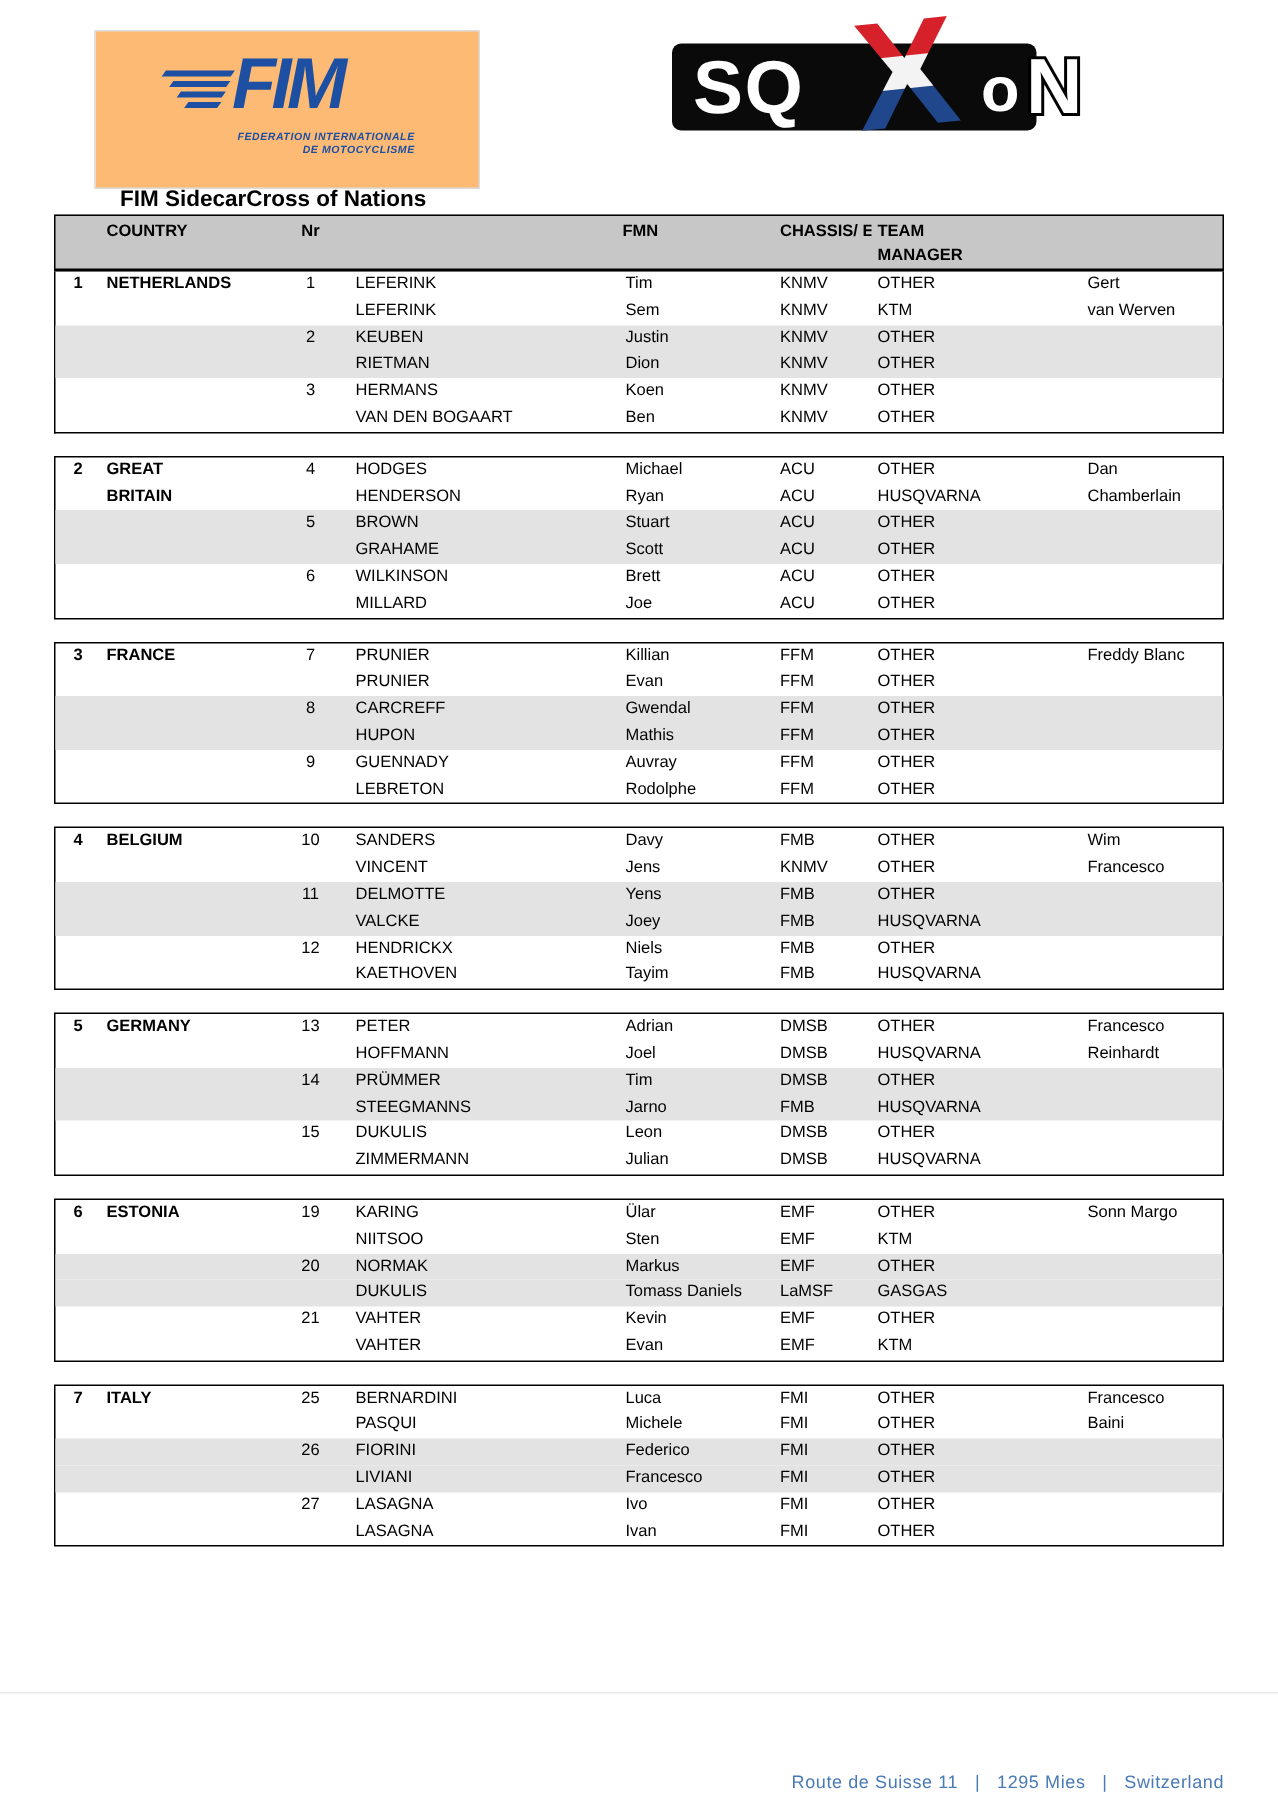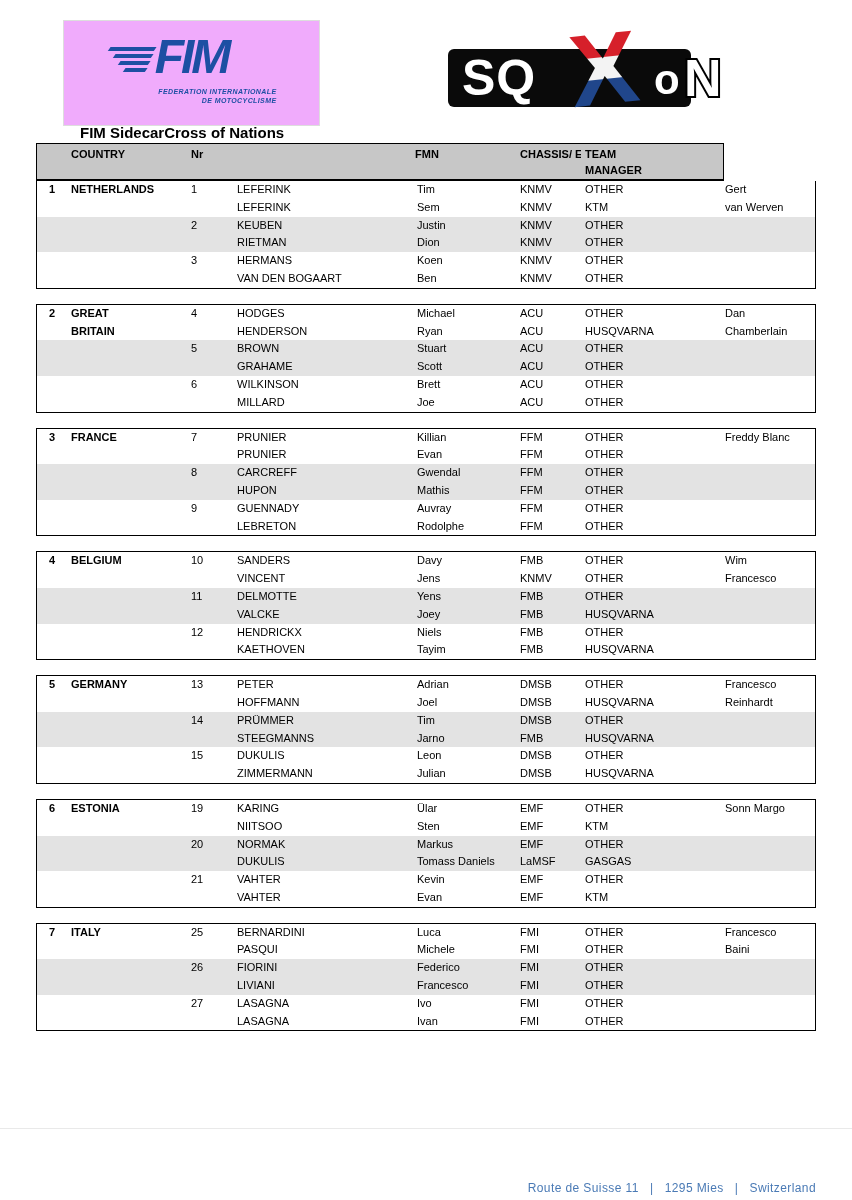--- a/index.html
+++ b/index.html
@@ -8,21 +8,21 @@
     position:relative;
     width:852px; height:1200px;
     font-family:"Liberation Sans", sans-serif;
     color:#000;
     overflow:hidden;
   }
 
   
   .fim-box {
     position:absolute; left:63px; top:20px; width:257px; height:106px;
-    background:#f0abfc; border:1px solid #ddd;
+    background:#fdba74; border:1px solid #ddd;
   }
   .fim-mark {
     position:absolute; left:50%; top:10px; transform:translateX(-50%);
     white-space:nowrap;
   }
   .fim-word {
     font-style:italic; font-weight:bold; font-size:48px; line-height:52px;
     letter-spacing:-3px; color:var(--fim-blue);
   }
   .fim-wing { position:absolute; left:-46px; top:16px; }
@@ -35,21 +35,21 @@
   .fim-wing i:nth-child(3){ width:30px; margin-left:10px; }
   .fim-wing i:nth-child(4){ width:22px; margin-left:15px; }
   .fim-sub {
     position:absolute; left:50%; top:66px; transform:translateX(-50%);
     width:170px; text-align:right;
     font-size:7px; line-height:9px; font-weight:bold; font-style:italic;
     color:var(--fim-blue); letter-spacing:0.4px; white-space:nowrap;
   }
 
   
-  .sqxon { position:absolute; left:448px; top:32px; width:315px; height:92px; }
+  .sqxon { position:absolute; left:448px; top:12px; width:315px; height:92px; }
   .sq-box {
     position:absolute; left:0; top:17px; width:243px; height:58px;
     background:#0a0a0a; border-radius:6px;
   }
   .sq-letters {
     position:absolute; left:14px; top:18px;
     font-size:50px; line-height:56px; font-weight:800; color:#fff;
     letter-spacing:1px; transform:scaleY(1.0);
     z-index:2;
   }
@@ -79,34 +79,34 @@
   }
 
   
   .table-root { position:absolute; left:36px; top:143px; width:780px; }
   .grid-row {
     display:grid;
     grid-template-columns:30px 124px 42px 178px 105px 65px 140px 96px;
     font-size:11px;
   }
   .thead {
-    width:688px; border:1px solid #000; border-bottom-width:2px;
+    width:780px; border:1px solid #000; border-bottom-width:2px;
     background:var(--header-gray);
   }
   .thead .grid-row { min-height:35px; font-weight:bold; }
   .thead .cell { padding-top:2px; line-height:16px; }
   .block { width:780px; border:1px solid #000; }
   .block.first { border-top:none; }
   .block + .block { margin-top:15px; }
   .row { height:17.8px; line-height:17.8px; }
   .row.shaded { background:var(--stripe-gray); }
   .cell { padding-left:4px; overflow:hidden; white-space:nowrap; }
   .cell.pos { padding-left:0; text-align:center; font-weight:bold; }
   .cell.country { font-weight:bold; }
-  .cell.nr { padding-left:0; padding-right:10px; }
+  .cell.nr { padding-left:0; text-align:center; padding-right:10px; }
   .cell.first { padding-left:6px; }
 
   
   .footer-rule {
     position:absolute; left:0; top:1128px; width:852px; height:1px;
     background:#e9e9e9;
   }
   .footer-text {
     position:absolute; right:36px; top:1133px; text-align:right;
     font-size:12px; line-height:22px; letter-spacing:0.4px;

